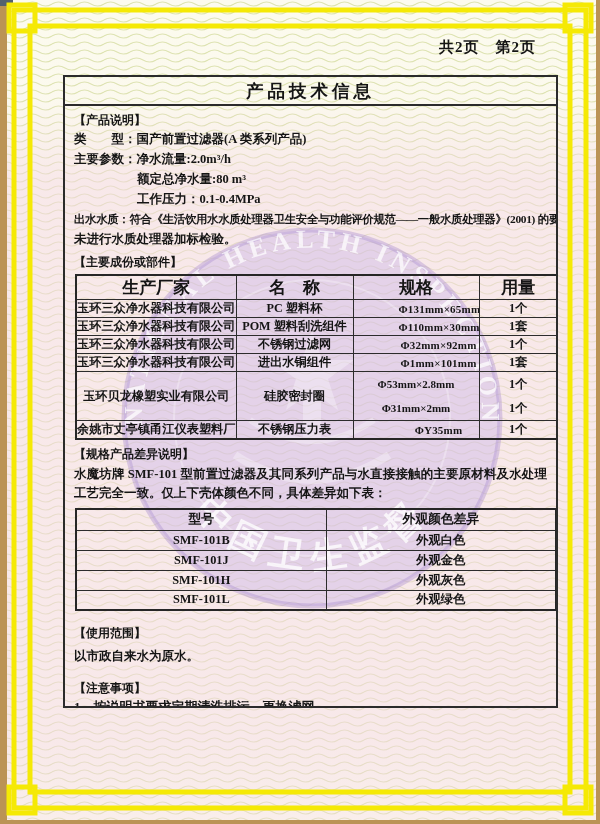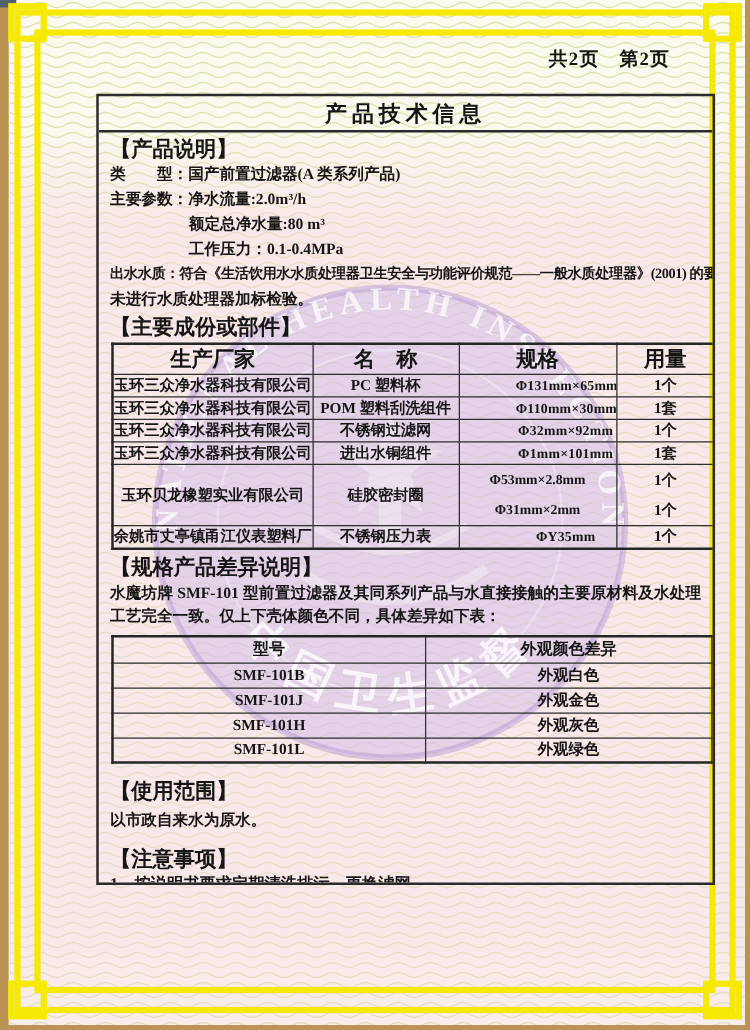--- a/index.html
+++ b/index.html
@@ -11,30 +11,30 @@
     color:#151515;
   }
   .bg { position:absolute; left:0; top:0; width:600px; height:824px; }
 
   .page-info {
     position:absolute; top:38px; right:64px;
     font-size:15px; font-weight:bold; letter-spacing:1px;
     white-space:pre; z-index:2;
   }
   .doc-box {
-    position:absolute; left:77px; top:75px; width:495px; height:633px;
+    position:absolute; left:63px; top:75px; width:495px; height:633px;
     border:2px solid #2b2b2b; z-index:2; background:transparent; overflow:hidden;
   }
   .doc-title {
     height:29px; border-bottom:2px solid #2b2b2b;
     text-align:center; font-size:17.5px; font-weight:bold; letter-spacing:4px;
     line-height:29px;
   }
   .doc-body { padding:5px 9px 0 9px; }
-  .sec-heading { font-size:17px; font-weight:bold; line-height:18px; }
+  .sec-heading { font-size:12px; font-weight:bold; line-height:18px; }
   .line { font-size:12.5px; font-weight:bold; line-height:20px; white-space:nowrap; }
   .line.indent { padding-left:63px; }
   .line.tight { font-size:11.4px; letter-spacing:-0.3px; }
 
   table { border-collapse:collapse; table-layout:fixed; margin-left:1px; }
   .t1 { width:482px; margin-top:3px; }
   .t2 { width:482px; margin-top:5px;padding-left:24px; }
   th, td {
     border:1px solid #2c2c2c; text-align:center; vertical-align:middle;
     font-weight:bold; overflow:hidden; white-space:nowrap;

